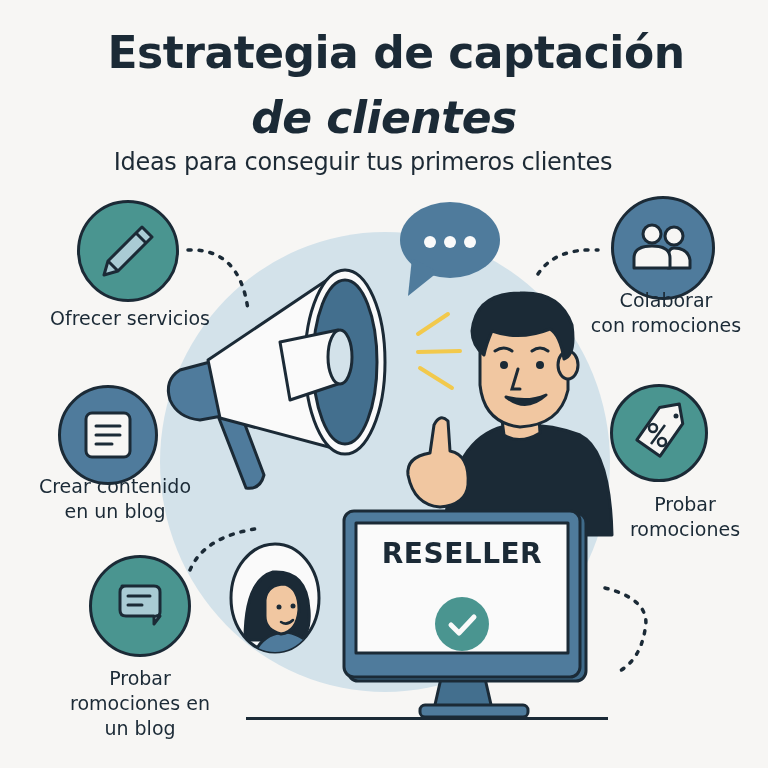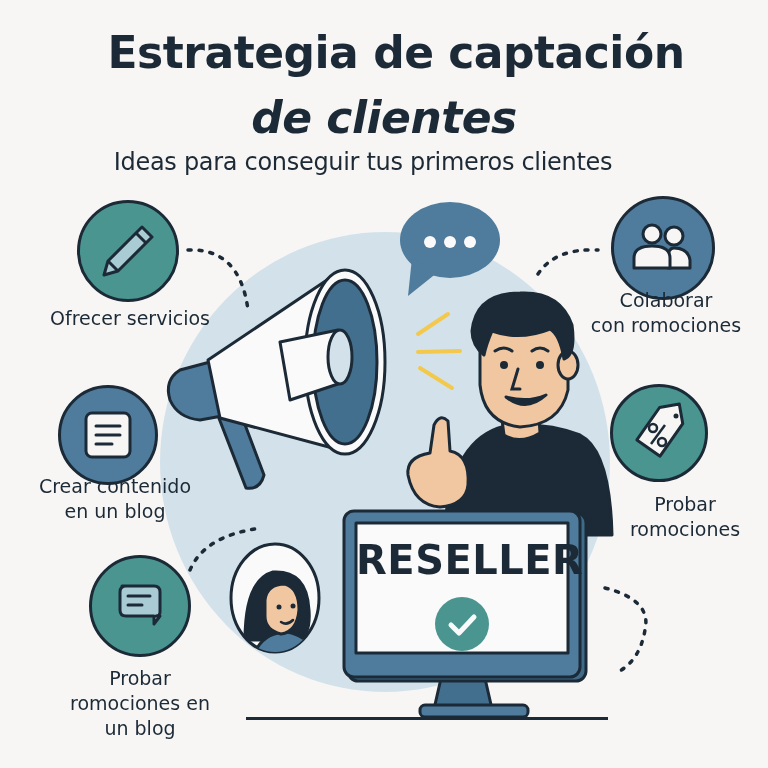--- a/index.html
+++ b/index.html
@@ -172,21 +172,21 @@
 <div class="art" style="left:342px;top:509px;width:248px;height:210px;">
   <svg width="248" height="210" viewBox="0 0 248 210" style="position:absolute;left:0;top:0;">
     <g stroke="#1b2a36" stroke-width="3" stroke-linejoin="round">
       <path d="M100 165 L142 165 L150 200 L92 200 Z" fill="#436f8e"></path>
       <rect x="78" y="196" width="108" height="12" rx="5" fill="#4f7b9c"></rect>
       <rect x="6" y="4" width="238" height="168" rx="10" fill="#3f6a89"></rect>
       <rect x="2" y="2" width="236" height="166" rx="10" fill="#4f7b9c"></rect>
       <rect x="14" y="14" width="212" height="130" fill="#fafafa"></rect>
     </g>
   </svg>
-  <div style="position:absolute;left:14px;top:28px;width:212px;text-align:center;font-weight:bold;font-size:40px;color:#1b2a36;letter-spacing:0.5px;">RESELLER</div>
+  <div style="position:absolute;left:14px;top:28px;width:212px;text-align:center;font-weight:bold;font-size:28px;color:#1b2a36;letter-spacing:0.5px;">RESELLER</div>
   <div style="position:absolute;left:93px;top:88px;width:54px;height:54px;border-radius:50%;background:#4a9590;">
     <svg width="54" height="54" viewBox="0 0 54 54">
         <path d="M16 28 L24 36 L39 20" stroke="#fafafa" stroke-width="5" fill="none" stroke-linecap="round" stroke-linejoin="round"></path>
       </svg>
   </div>
 </div>
 
 <div class="art" style="left:227px;top:540px;width:96px;height:116px;">
   <svg width="96" height="116" viewBox="0 0 96 116">
     <defs>

